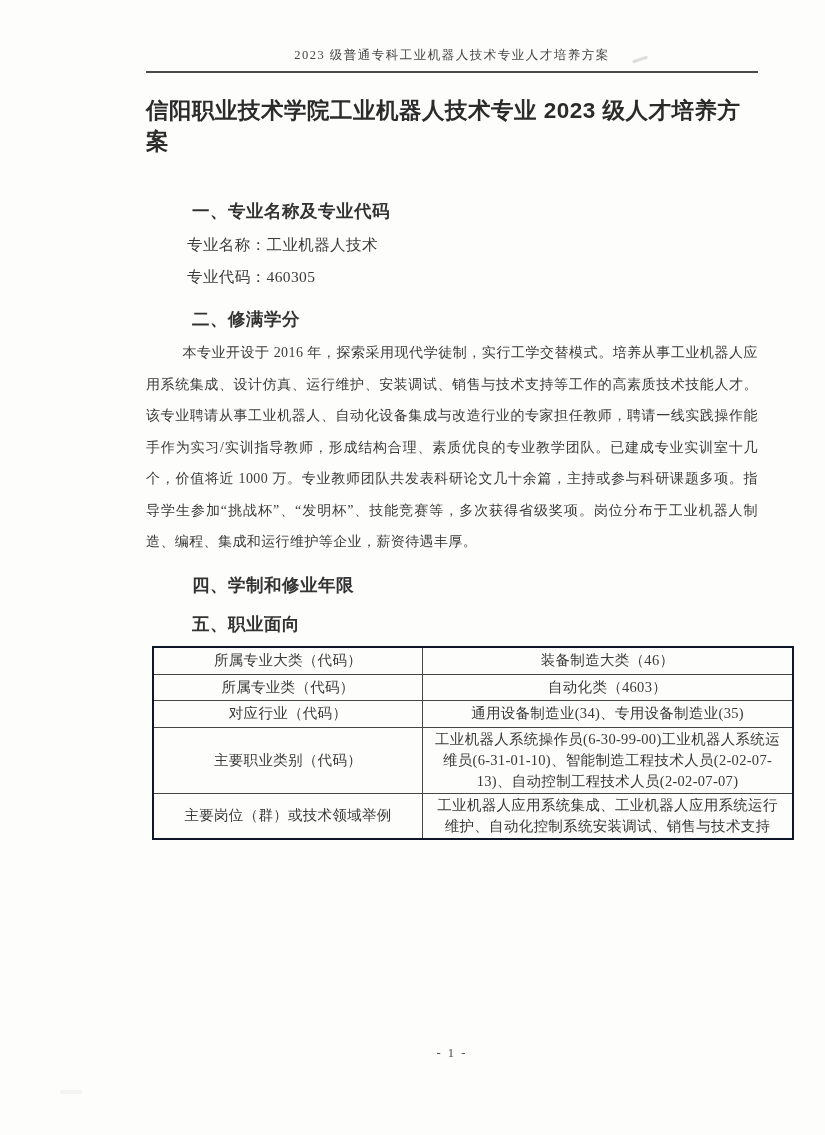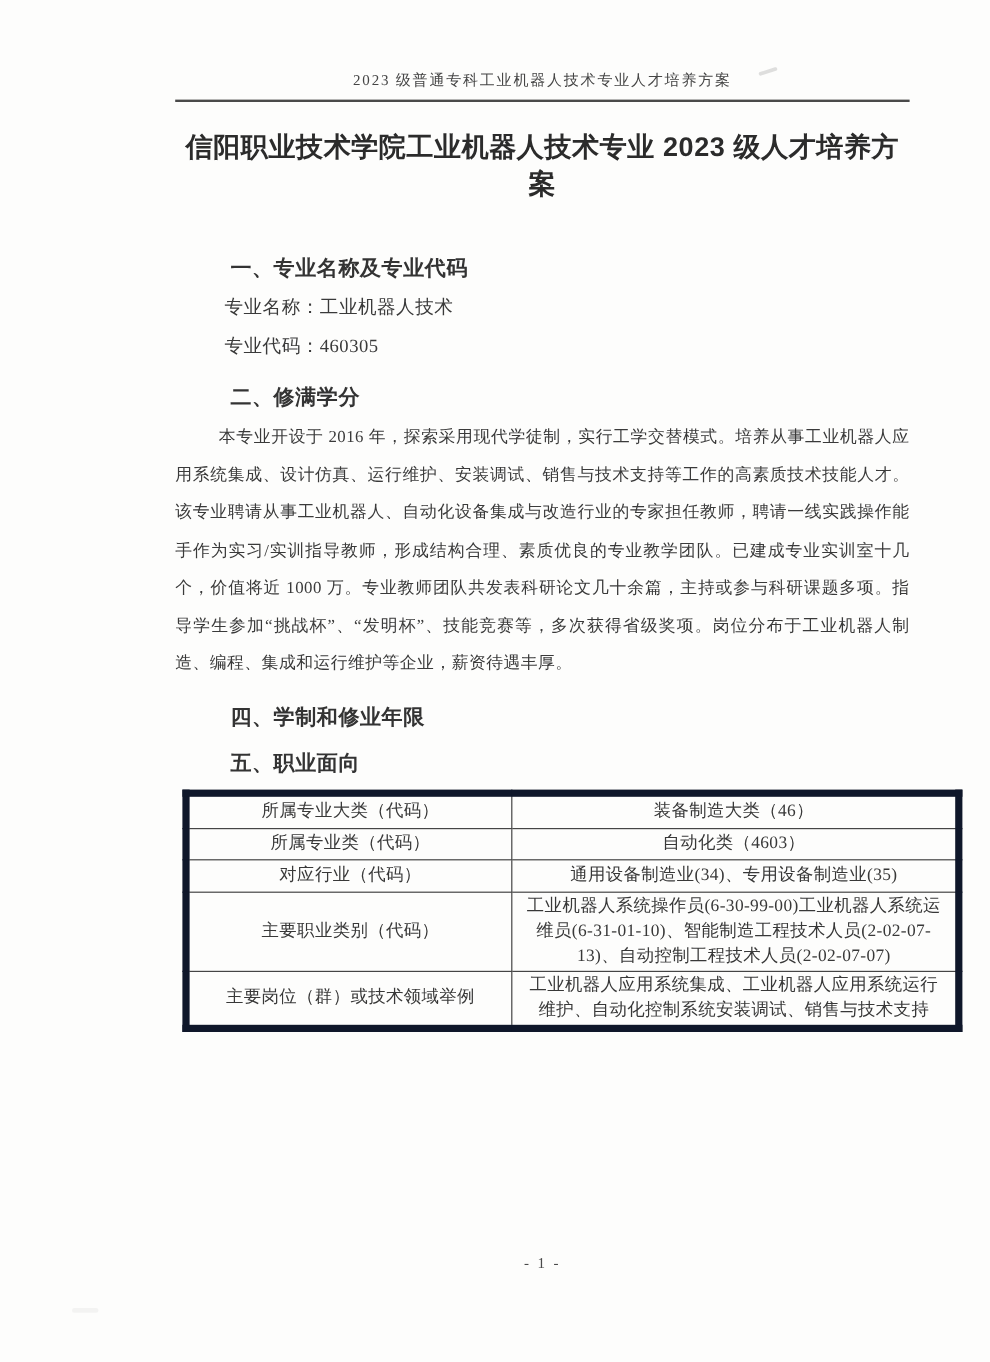--- a/index.html
+++ b/index.html
@@ -10,39 +10,39 @@
     color: #3a3a3a;
   }
   .page {
     position: relative;
     width: 825px; height: 1135px;
     background: #fdfdfc;
     overflow: hidden;
   }
   .content-col {
     position: absolute;
-    left: 146px; top: 12px;
+    left: 146px; top: 0;
     width: 612px;
   }
   .running-header {
     margin-top: 47px;
     text-align: center;
     font-size: 12.5px;
     letter-spacing: 1.5px;
     color: #454545;
   }
   .header-rule {
     margin-top: 7px;
     border: 0;
     border-top: 2px solid #4a4a4a;
     width: 100%;
   }
   .doc-title {
     margin: 22px 0 0 0;
-    text-align: center;
+    text-align: left;
     font-family: "Liberation Sans", sans-serif;
     font-size: 22.5px;
     font-weight: bold;
     letter-spacing: 0.5px;
     color: #2b2b2b;
   }
   .sec-heading {
     font-family: Liberation Sans, sans-serif;
     font-size: 17.5px;
     font-weight: bold;
@@ -63,21 +63,21 @@
     line-height: 31.5px;
     letter-spacing: 0.4px;
     text-indent: 2.6em;
     text-align: justify;
   }
   .career-table {
     border-collapse: collapse;
     table-layout: fixed;
     width: 605px;
     margin: 10px 15px 0 6px;
-    border: 6px solid #0f172a;
+    border: 2px solid #0f172a;
   }
   .career-table td {
     border: 1px solid #454545;
     text-align: center;
     vertical-align: middle;
     font-size: 14.5px;
     line-height: 21px;
     padding: 1px 8px;
     letter-spacing: 0.3px;
     color: #383838;

